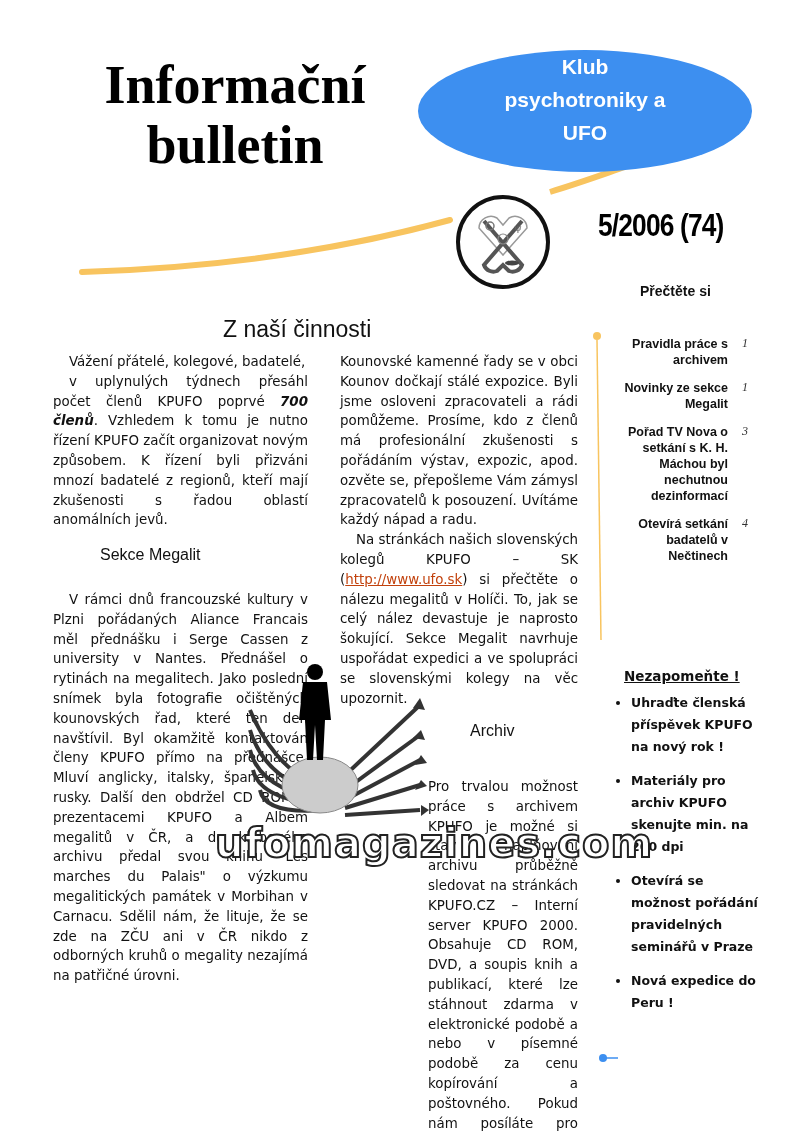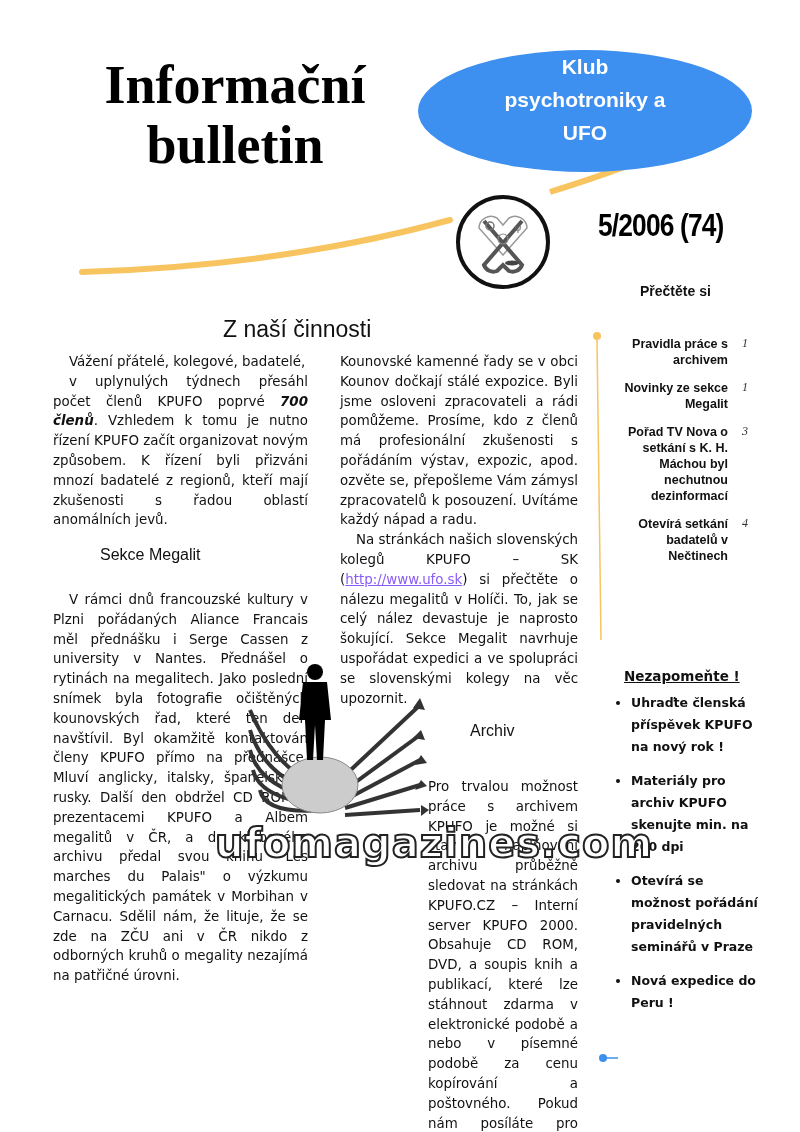--- a/index.html
+++ b/index.html
@@ -23,21 +23,21 @@
     .toc-label { width: 110px; text-align: right; font-weight: bold; font-size: 12.5px; line-height: 16px; }
     .toc-page { margin-left: 14px; font-family: "Liberation Serif", serif; font-style: italic; font-size: 12px; color: #333; }
     .note { left: 618px; top: 668px; width: 140px; font-family: "DejaVu Sans", sans-serif; font-weight: bold; }
     .note-head { font-size: 13.5px; text-decoration: underline; margin-left: 6px; margin-bottom: 8px; }
     .note ul { margin: 0; padding-left: 13px; list-style: disc; }
     .note li { font-size: 12.5px; line-height: 22px; margin-bottom: 12px; }
     .h-section { font-family: "Liberation Sans", sans-serif; font-size: 16px; color: #111; }
     .col { font-family: "DejaVu Sans", sans-serif; font-size: 13.4px; line-height: 19.8px; text-align: justify; }
     .col p { margin: 0; }
     .indent { text-indent: 16px; }
-    a.link { color: #8b5cf6; text-decoration: underline; }
+    a.link { color: #c2410c; text-decoration: underline; }
     .watermark { left: 215px; top: 820px; font-family: "DejaVu Sans", sans-serif; font-weight: bold;
       font-size: 40px; color: #ffffff; -webkit-text-stroke: 2px #222; letter-spacing: 1px; }
   </style>
 </head>
 <body>
 
 <svg class="abs" style="left:0;top:0" width="800" height="1132">
   <path d="M82 272 C 220 268, 340 250, 450 220" stroke="#f8c45f" stroke-width="6" fill="none" stroke-linecap="round"></path>
   <path d="M550 192 C 580 183, 610 172, 625 167" stroke="#f8c45f" stroke-width="6" fill="none"></path>
   <line x1="597" y1="340" x2="601" y2="640" stroke="#f8c45f" stroke-width="1.5"></line>

